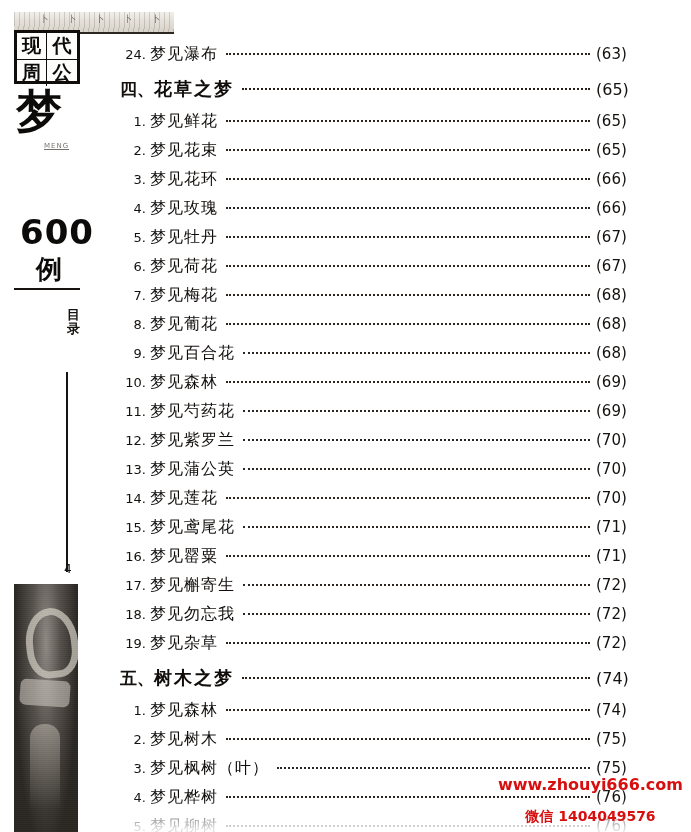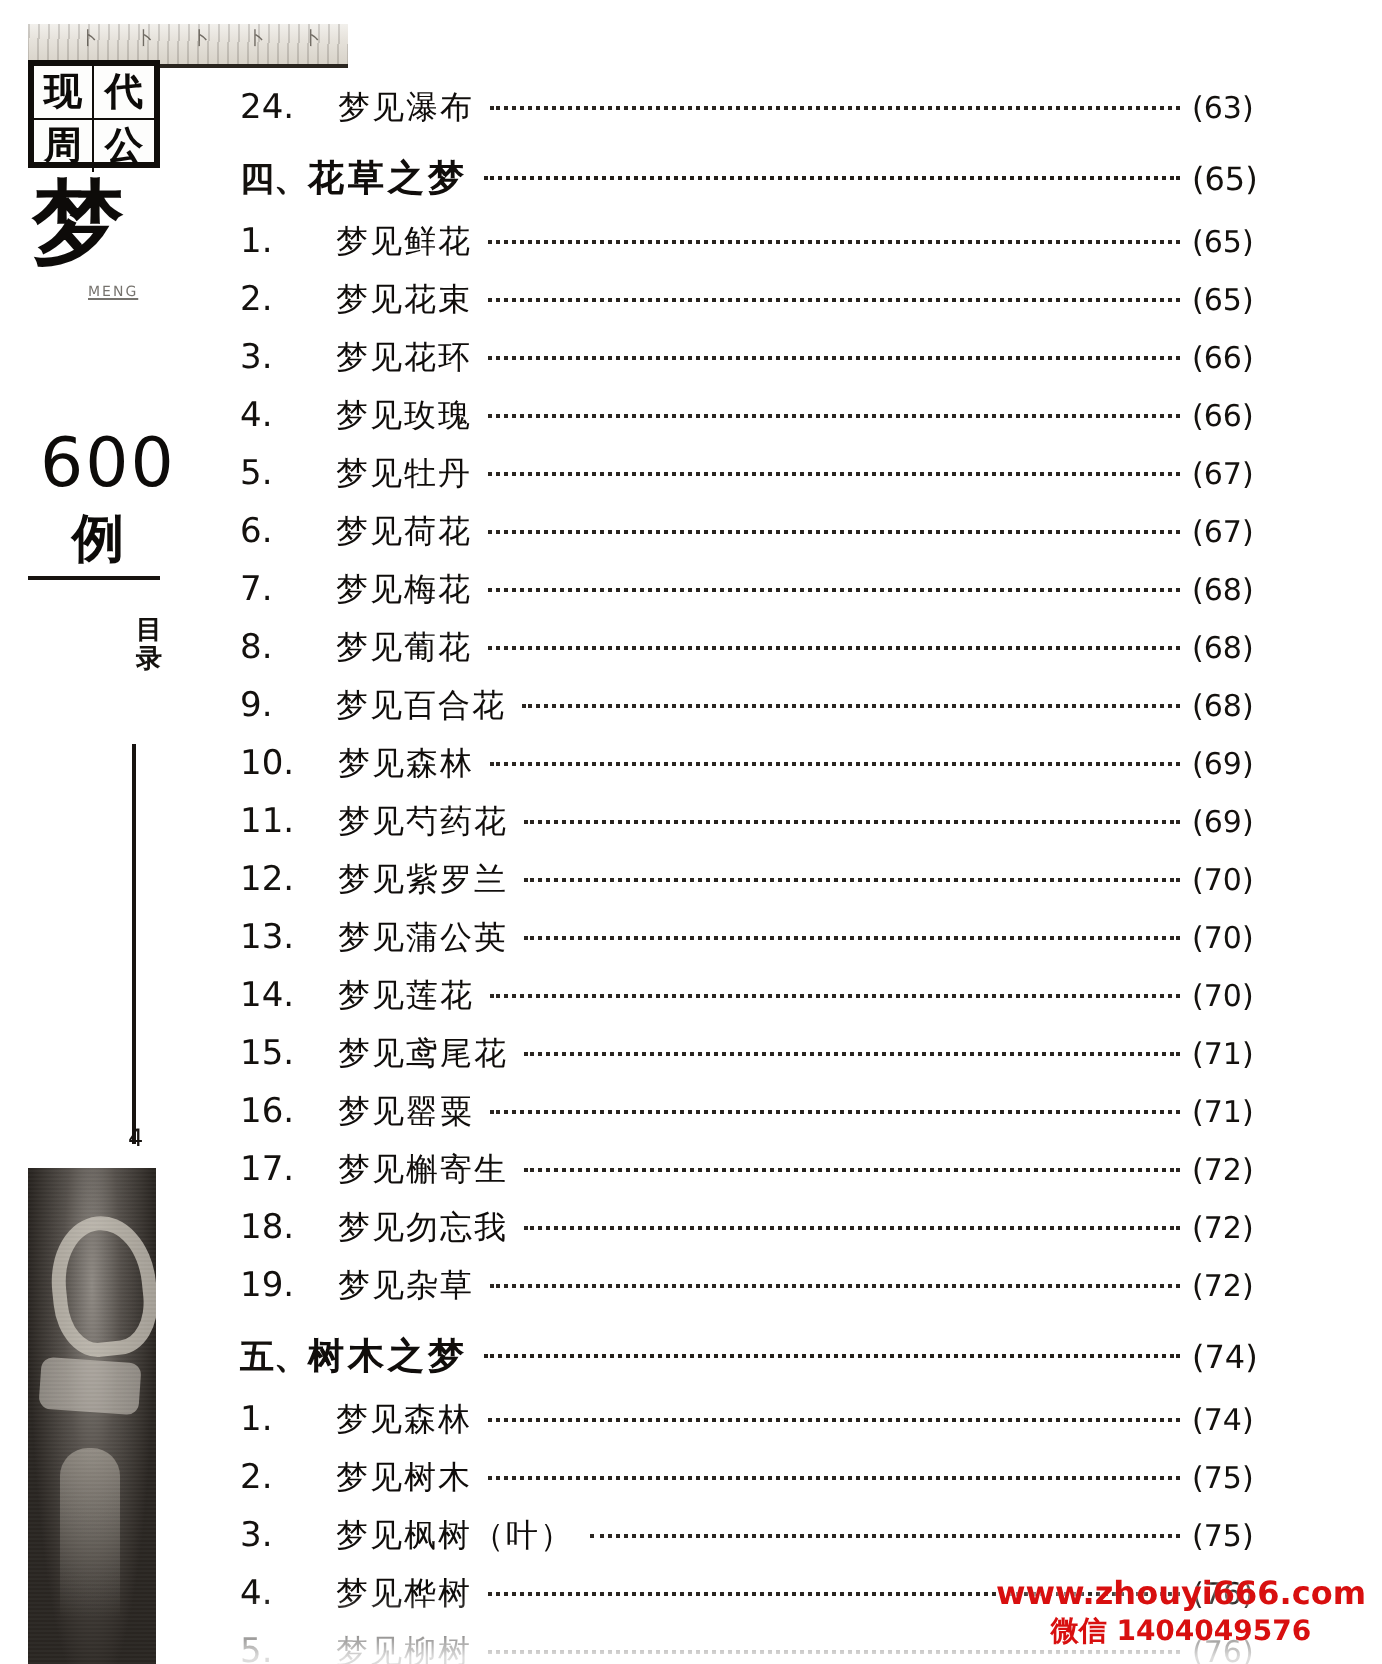--- a/index.html
+++ b/index.html
@@ -109,21 +109,21 @@
     opacity: .7;
     white-space: nowrap;
     text-decoration: underline;
   }
 
   .num-600 {
     position: absolute;
     left: 6px;
     top: 190px;
     font-size: 34px;
-    font-weight: normal;
+    font-weight: bold;
     color: #0d0b09;
     font-family: "DejaVu Sans", sans-serif;
     letter-spacing: 1px;
   }
   .char-li {
     position: absolute;
     left: 22px;
     top: 230px;
     font-size: 26px;
     font-weight: bold;
@@ -226,25 +226,26 @@
 
   .toc-row {
     position: relative;
     height: 29px;
     display: flex;
     align-items: baseline;
     white-space: nowrap;
   }
 
   .toc-row .idx {
-    font-size: 17px;
+    font-size: 13px;
     font-family: "DejaVu Sans", sans-serif;
     color: #14110e;
     min-width: 26px;
-    margin-right: 22px;
+    text-align: right;
+    margin-right: 4px;
   }
   .toc-row .label {
     font-size: 16px;
     font-family: "DejaVu Sans", sans-serif;
     color: #100d0b;
     letter-spacing: 1px;
   }
   .toc-row .leader {
     flex: 1 1 auto;
     margin: 0 6px 0 8px;
@@ -294,21 +295,21 @@
     color: #d80f0f;
     font-family: "DejaVu Sans", sans-serif;
     font-weight: bold;
     line-height: 1.35;
     text-shadow: 0 0 2px rgba(255,255,255,.8);
     z-index: 5;
   }
   .watermark div { white-space: nowrap; }
   .wm-1 { font-size: 15px; }
   .wm-2 { font-size: 16px; }
-  .wm-3 { font-size: 14px; }
+  .wm-3 { font-size: 14px; margin-top: 12px; }
   .wm-4 { font-size: 15px; }
 
   .bottom-fade {
     position: absolute;
     left: 100px;
     right: 0;
     bottom: 0;
     height: 34px;
     background: linear-gradient(180deg, rgba(255,255,255,0) 0%, rgba(255,255,255,.85) 90%);
     pointer-events: none;

